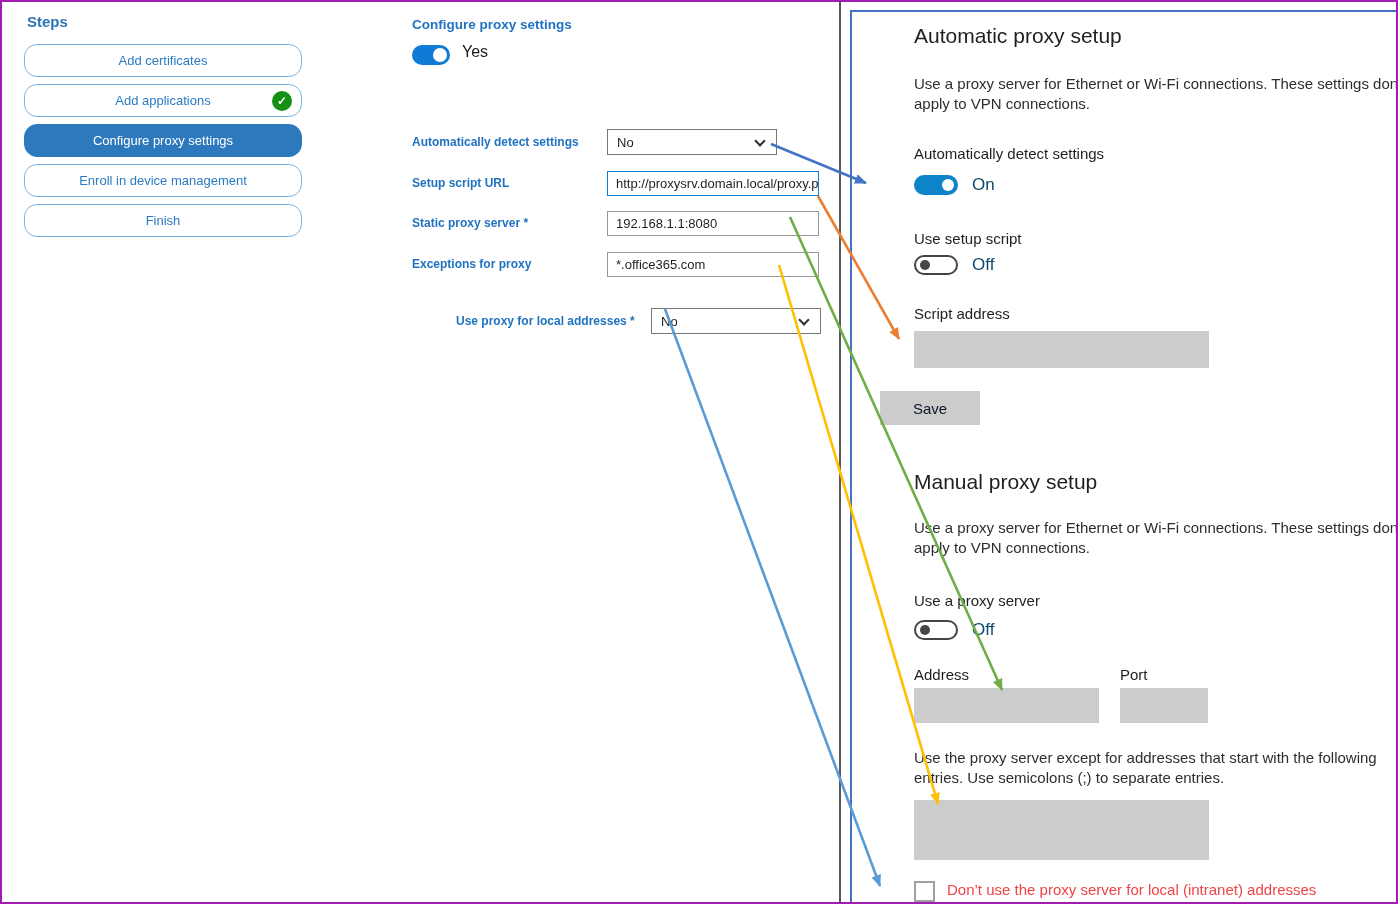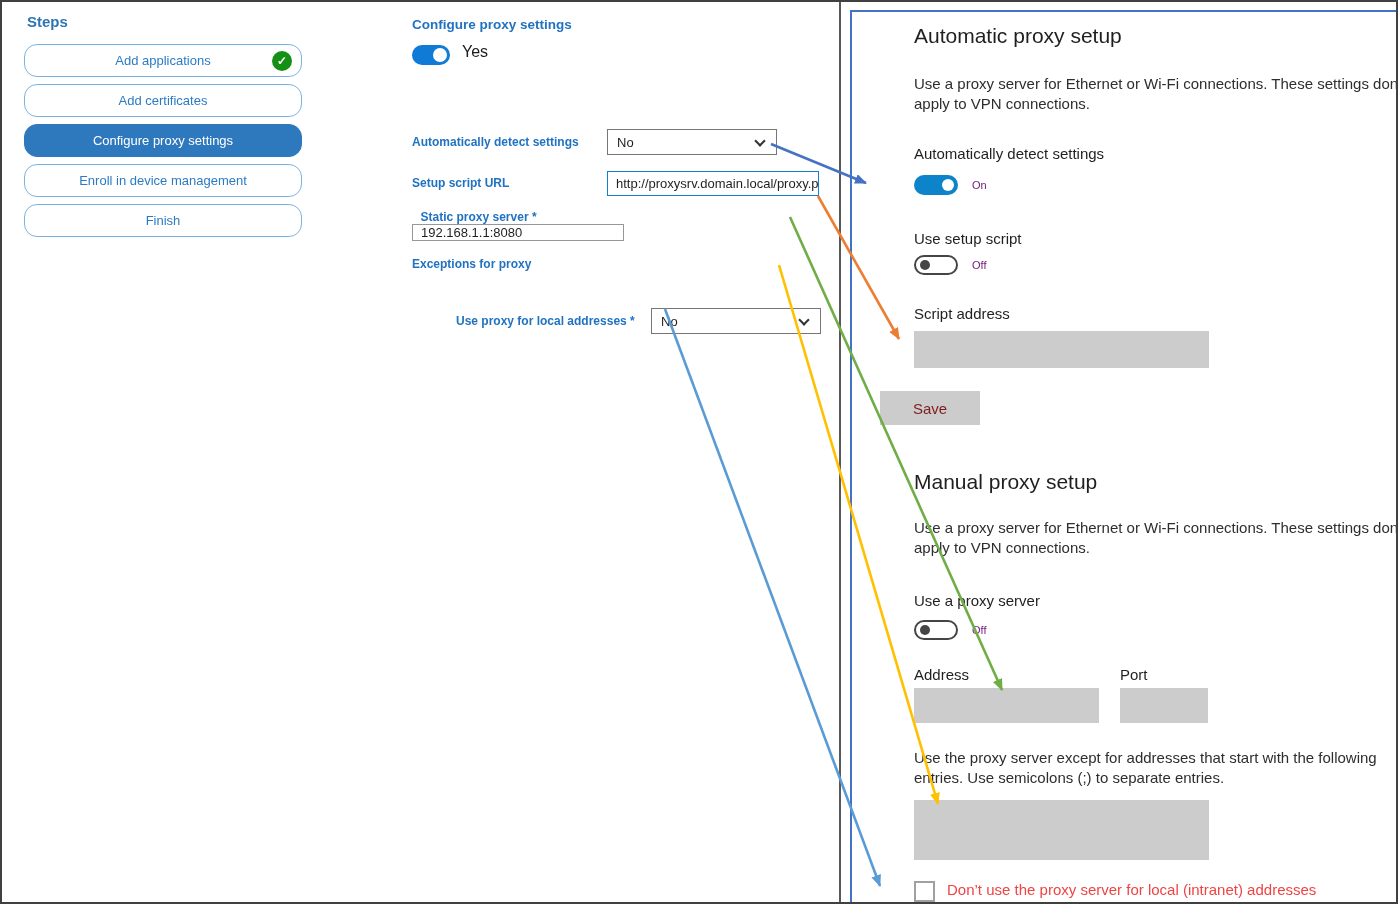--- a/index.html
+++ b/index.html
@@ -1,19 +1,19 @@
 <!DOCTYPE html>
 <html><head>
 <meta charset="utf-8">
 <style>
   * { margin:0; padding:0; box-sizing:border-box; }
   html,body { background:#fff; }
   .frame {
     position:relative; width:1398px; height:904px;
-    border:2px solid #404040; background:#fff; overflow:hidden;
+    border:2px solid #a21caf; background:#fff; overflow:hidden;
     font-family:"Liberation Sans", sans-serif;
   }
 
   
   .steps-title {
     position:absolute; left:25px; top:11px;
     font-size:15px; font-weight:bold; color:#2e74b5;
   }
   .steps-list { position:absolute; left:22px; top:42px; width:278px; display:flex; flex-direction:column; gap:7px; }
   .step-btn {
@@ -65,46 +65,46 @@
   .sp { position:absolute; left:28px;margin-left:34px; }
   .sp-heading { font-size:21px; font-weight:400; color:#1f1f1f; }
   .sp-para { width:508px; font-size:15px; line-height:20px; color:#2e2e2e; }
   .sp-label { font-size:15px; color:#1f1f1f; }
   .toggle-row { display:flex; align-items:center; gap:14px; }
   .tg { position:relative; width:44px; height:20px; border-radius:10px; cursor:pointer; }
   .tg-on { background:#0d83c9; }
   .tg-on .knob { position:absolute; right:4px; top:4px; width:12px; height:12px; border-radius:50%; background:#fff; }
   .tg-off { background:#fff; border:2px solid #454545; }
   .tg-off .knob { position:absolute; left:4px; top:3px; width:10px; height:10px; border-radius:50%; background:#454545; }
-  .tg-state { font-size:11px; color:#701a75; }
+  .tg-state { font-size:17px; color:#0c4a6e; }
   .gray-input { background:#cccccc; }
   .save-btn {
     position:absolute; left:28px; width:100px; height:34px; background:#cccccc; border:none;
-    color:#7f1d1d; font-size:15px; font-family:"Liberation Sans", sans-serif; cursor:default;
+    color:#0f172a; font-size:15px; font-family:"Liberation Sans", sans-serif; cursor:default;
   }
   .cb-row { display:flex; align-items:flex-start; gap:12px; }
   .cb-box { width:21px; height:21px; border:2px solid #a0a0a0; background:#fff; cursor:pointer; flex:0 0 auto; }
   .cb-label { font-size:15px; color:#ef4444; width:470px; }
 
   
   .overlay { position:absolute; left:0; top:0; width:1398px; height:904px; pointer-events:none; }
 </style>
 </head>
 <body>
 
 <div class="frame">
 
   <div class="steps-title">Steps</div>
   <div class="steps-list">
     <button class="step-btn">
+      <span>Add certificates</span>
+    </button>
+    <button class="step-btn">
       <span>Add applications</span>
       <span class="check-badge">✓</span>
-    </button>
-    <button class="step-btn">
-      <span>Add certificates</span>
     </button>
     <button class="step-btn selected">
       <span>Configure proxy settings</span>
     </button>
     <button class="step-btn">
       <span>Enroll in device management</span>
     </button>
     <button class="step-btn">
       <span>Finish</span>
     </button>
@@ -124,27 +124,28 @@
       <span>No</span>
       <span class="chev"></span>
     </div>
   </div>
 
   <div class="form-row" style="top:168px;">
     <div class="form-label">Setup script URL</div>
     <input class="fake-input focused" value="http://proxysrv.domain.local/proxy.pa" style="">
   </div>
 
-  <div class="form-row" style="top:208px;flex-direction:column;">
+  <div class="form-row" style="top:208px;">
     <div class="form-label">Static proxy server *</div>
     <input class="fake-input" value="192.168.1.1:8080" style="">
   </div>
 
   <div class="form-row" style="top:249px;">
     <div class="form-label">Exceptions for proxy</div>
+    <input class="fake-input" value="*.office365.com" style="">
   </div>
 
   <div class="form-row" style="top:306px;margin-left:44px;">
     <div class="form-label">Use proxy for local addresses *</div>
     <div class="fake-select">
       <span>No</span>
       <span class="chev"></span>
     </div>
   </div>
 

